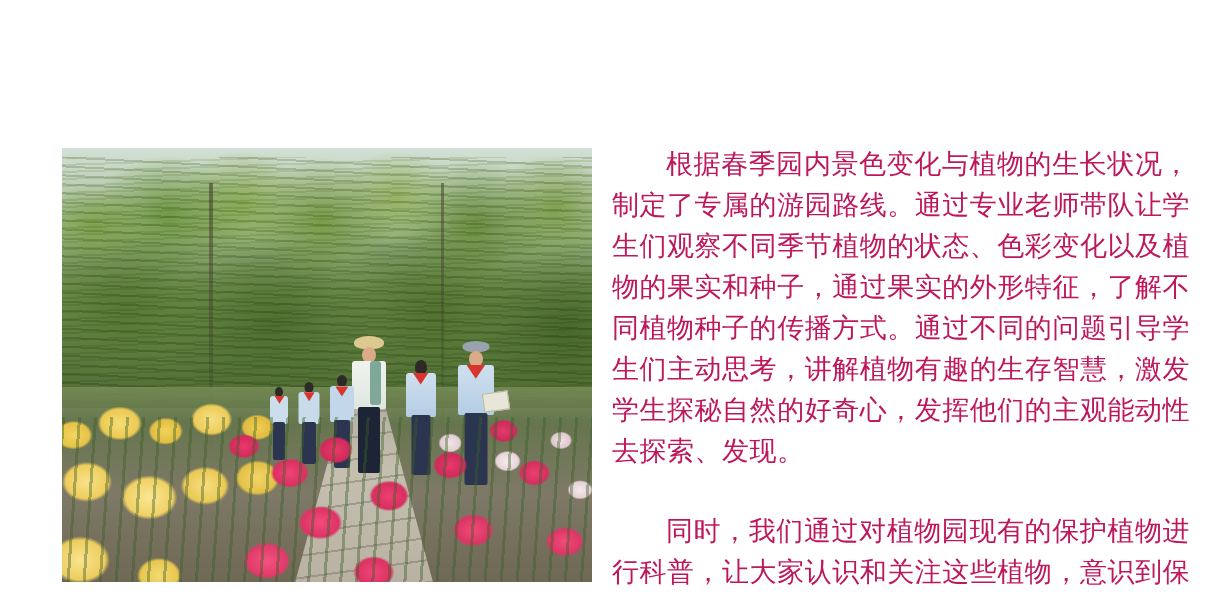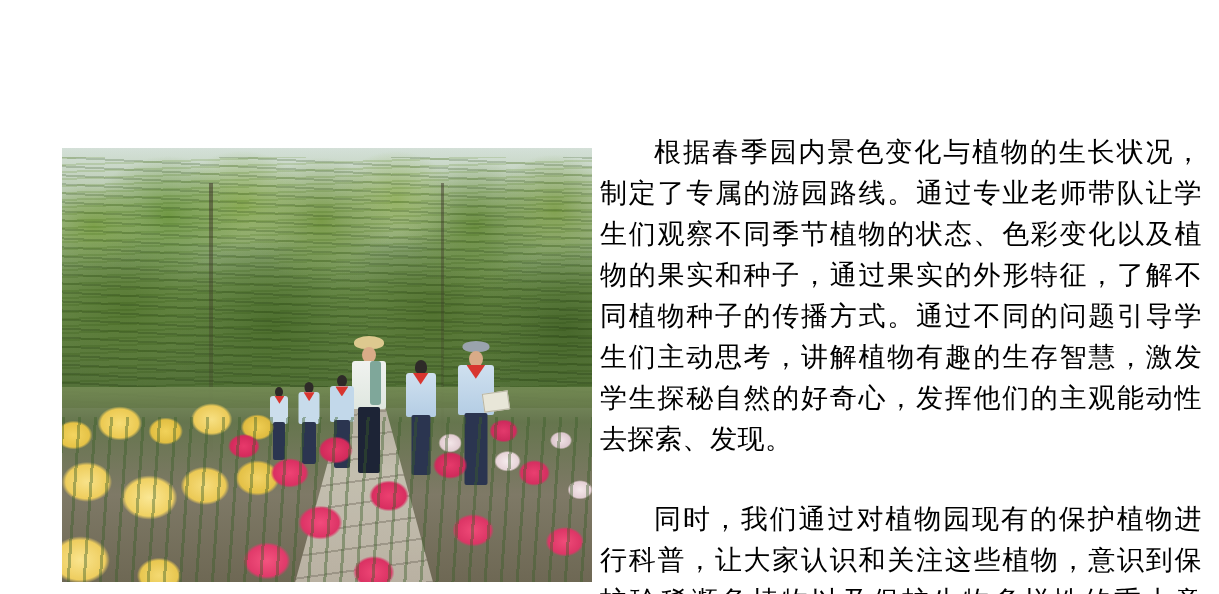--- a/index.html
+++ b/index.html
@@ -212,26 +212,26 @@
     color: #0d0d0d;
     text-align: center;
     letter-spacing: 2px;
     margin: 0 0 42px 0;
     padding-right: 16px;
   }
   .body-para {
     font-family: "Liberation Serif", "DejaVu Serif", serif;
     font-size: 27px;
     line-height: 41px;
-    color: #000000;
+    color: #be185d;
     text-align: justify;
     text-align-last: left;
     text-indent: 2em;
     letter-spacing: .5px;
-    margin: 0;
+    margin: 12px;
   }
   .body-para + .body-para { margin-top: 39px; }
 </style>
 </head>
 <body>
 
 <div class="slide">
 
   <figure class="photo-frame">
     <div class="photo">

